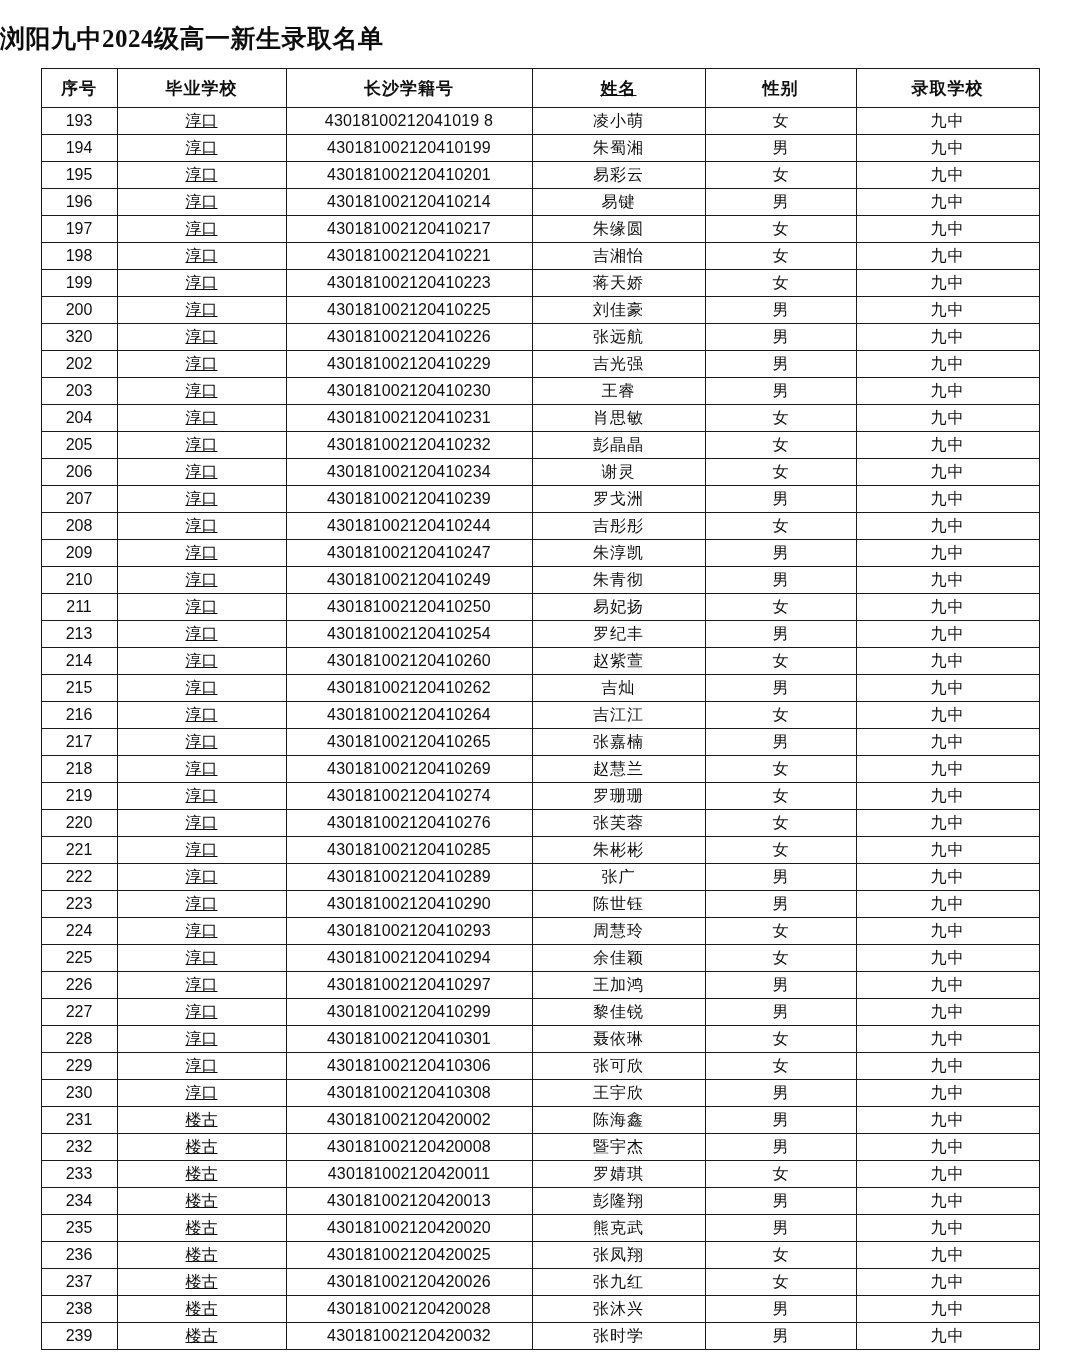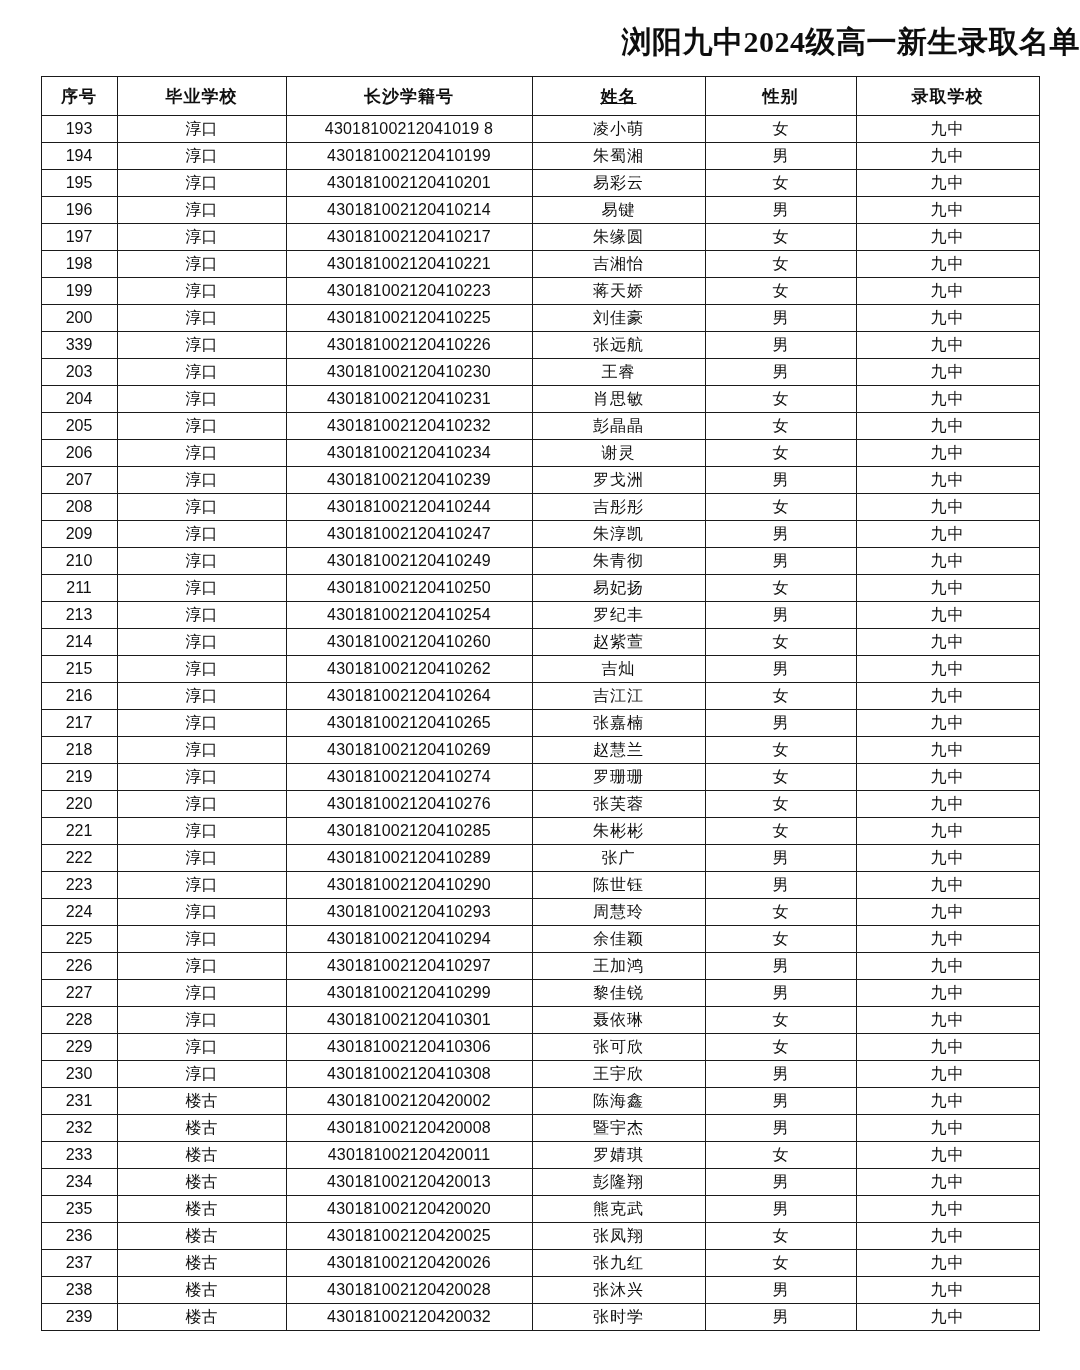--- a/index.html
+++ b/index.html
@@ -14,22 +14,22 @@
     overflow: hidden;
   }
   .page {
     position: relative;
     width: 1080px;
     height: 1370px;
     background: #ffffff;
     box-sizing: border-box;
   }
   .doc-title {
-    text-align: right;
-    font-size: 30px;
+    text-align: left;
+    font-size: 25px;
     font-weight: bold;
     color: #0d0d0d;
     letter-spacing: 0.5px;
     padding-top: 22px;
     padding-bottom: 13px;
     font-family: "Liberation Serif", "DejaVu Serif", serif;
   }
   table.roster {
     border-collapse: collapse;
     margin: 0 auto;
@@ -53,21 +53,21 @@
     font-weight: bold;
     letter-spacing: 1px;
     margin-top: 28px;
   }
   table.roster td {
     height: 26px;
     font-size: 16px;
     font-weight: normal;
   }
   td.c-idx  { width: 75px; font-family: "Liberation Sans", sans-serif; font-size: 16px; }
-  td.c-sch  { width: 168px; }
+  td.c-sch  { width: 168px; text-decoration: underline; }
   td.c-sid  { width: 245px; font-family: "Liberation Sans", sans-serif; font-size: 16px; letter-spacing: 0.2px; margin-top: 20px; }
   td.c-name { width: 172px; letter-spacing: 1px; }
   td.c-sex  { width: 150px; }
   td.c-adm  { width: 182px; letter-spacing: 1px; }
   th.c-idx  { width: 75px; }
   th.c-sch  { width: 168px; }
   th.c-sid  { width: 245px; }
   th.c-name { width: 172px; text-decoration: underline; }
   th.c-sex  { width: 150px; font-family: Liberation Serif, serif; }
   th.c-adm  { width: 182px; }
@@ -149,24 +149,32 @@
         </tr>
         <tr>
           <td class="c-idx">200</td>
           <td class="c-sch">淳口</td>
           <td class="c-sid">430181002120410225</td>
           <td class="c-name">刘佳豪</td>
           <td class="c-sex">男</td>
           <td class="c-adm">九中</td>
         </tr>
         <tr>
-          <td class="c-idx">339</td>
+          <td class="c-idx">320</td>
           <td class="c-sch">淳口</td>
           <td class="c-sid">430181002120410226</td>
           <td class="c-name">张远航</td>
+          <td class="c-sex">男</td>
+          <td class="c-adm">九中</td>
+        </tr>
+        <tr>
+          <td class="c-idx">202</td>
+          <td class="c-sch">淳口</td>
+          <td class="c-sid">430181002120410229</td>
+          <td class="c-name">吉光强</td>
           <td class="c-sex">男</td>
           <td class="c-adm">九中</td>
         </tr>
         <tr>
           <td class="c-idx">203</td>
           <td class="c-sch">淳口</td>
           <td class="c-sid">430181002120410230</td>
           <td class="c-name">王睿</td>
           <td class="c-sex">男</td>
           <td class="c-adm">九中</td>

